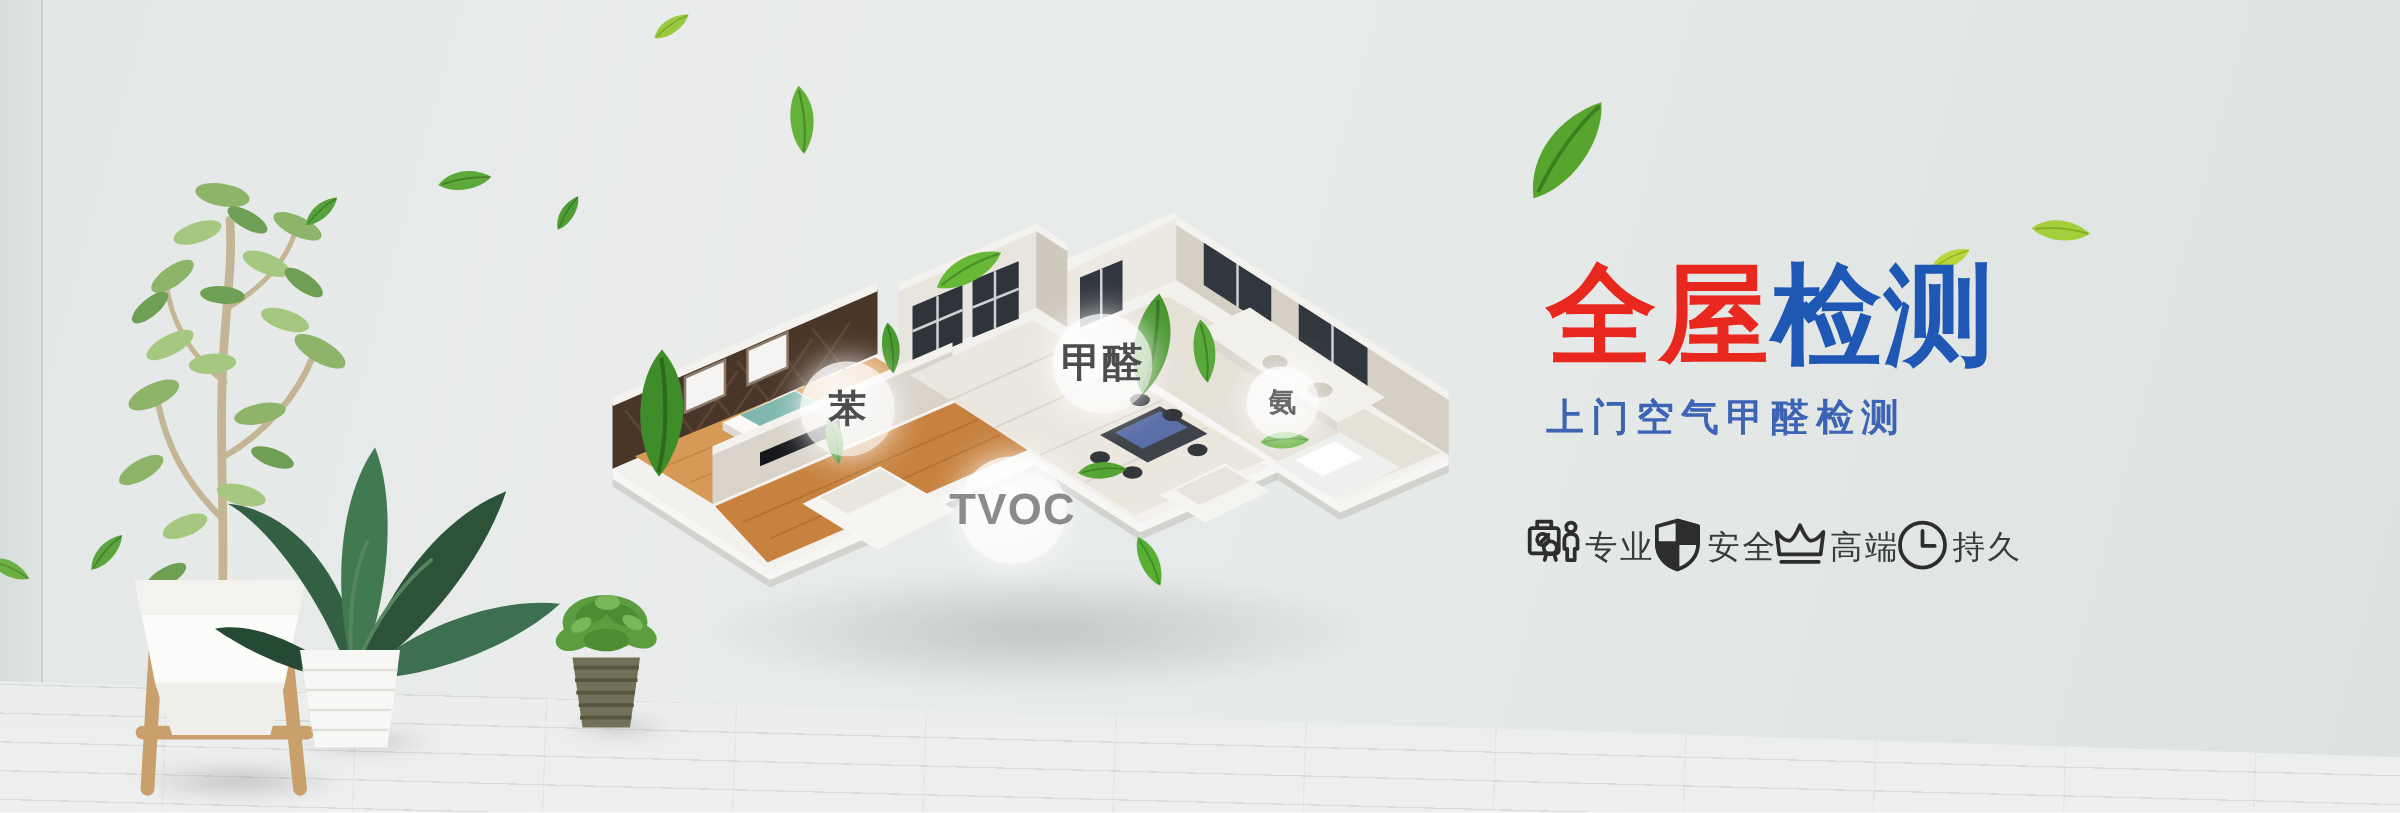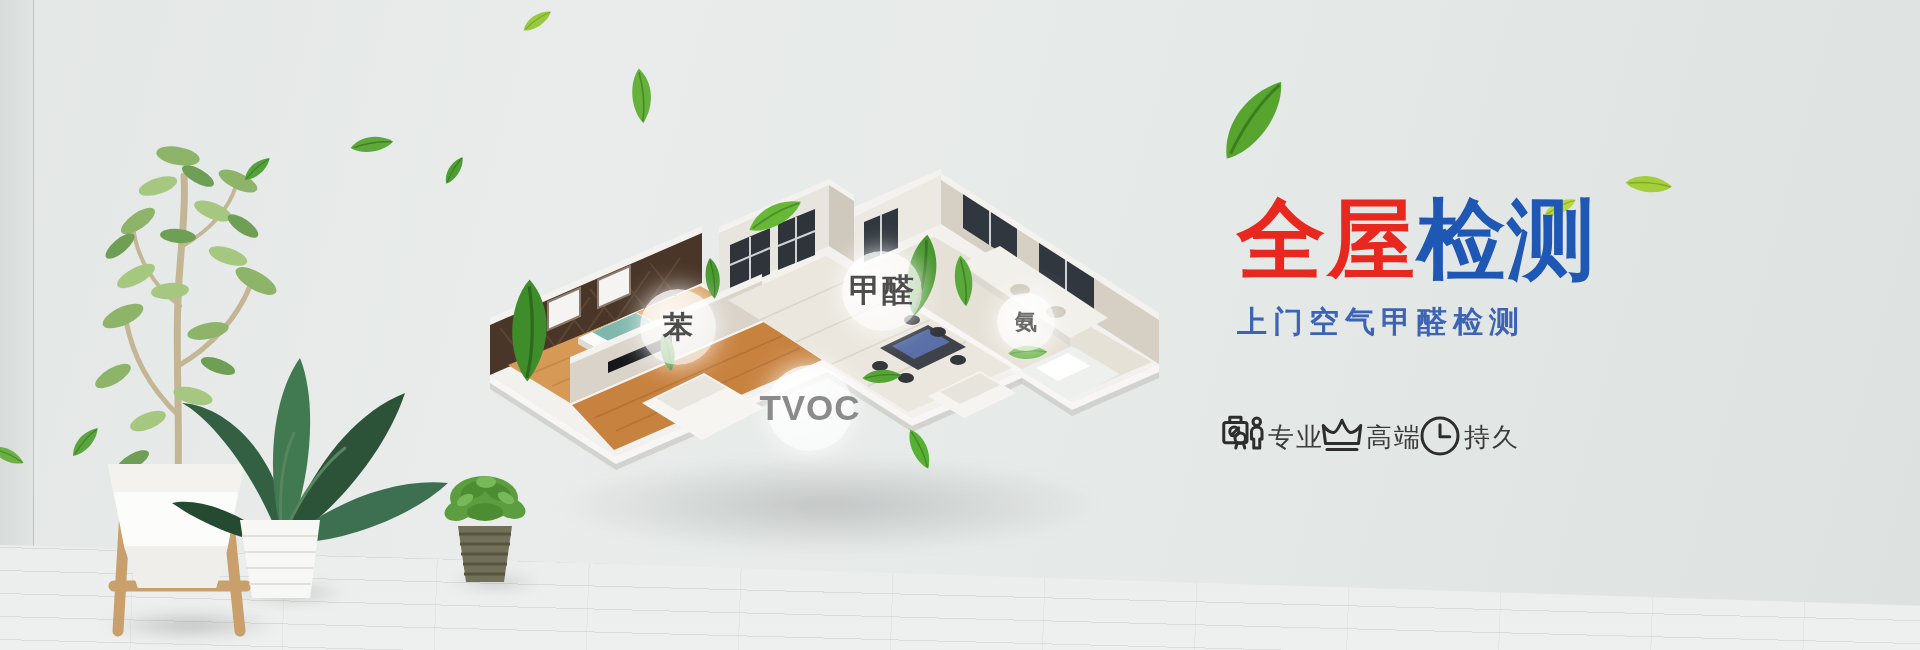--- a/index.html
+++ b/index.html
@@ -29,21 +29,21 @@
   .bubble { position:absolute; border-radius:50%;
     background:radial-gradient(circle at 38% 32%, rgba(255,255,255,0.92), rgba(255,255,255,0.66));
     box-shadow:0 0 26px rgba(255,255,255,0.85);
     display:flex; align-items:center; justify-content:center; font-weight:bold; }
   .bubble.b-ben   { left:640px;  top:289px; width:76px; height:76px; font-size:30px; color:#4d4d4d; }
   .bubble.b-jq    { left:842px;  top:251px; width:80px; height:80px; font-size:32px; color:#4d4d4d; letter-spacing:1px; }
   .bubble.b-an    { left:997px;  top:293px; width:58px; height:58px; font-size:22px; color:#6a6a6a; }
   .bubble.b-tvoc  { left:767px;  top:365px; width:86px; height:86px; font-size:35px; color:#8b8b8b; letter-spacing:1px; }
 
   
-  .headline { position:absolute; left:1237px; top:196px; }
+  .headline { position:absolute; left:1237px; top:208px; }
   .headline h1 { font-size:88px; line-height:1.0; font-weight:bold; letter-spacing:2px; white-space:nowrap; }
   .t-red  { color:#e8281f; }
   .t-blue { color:#1f57b5; }
   .subtitle { margin-top:18px; font-size:30px; font-weight:bold; letter-spacing:6px; color:#3c63b4; white-space:nowrap; }
 
   
   .features { position:absolute; left:1220px; top:412px; display:flex; }
   .feature { width:98px; display:flex; flex-direction:row; align-items:flex-start; }
   .feature .ic { width:48px; height:48px; }
   .feature .ic svg { width:48px; height:48px; display:block; }
@@ -415,20 +415,30 @@
           <path d="M15,31 L25,21"></path>
           <circle cx="27" cy="35" r="7" fill="#e9ece b" fill-opacity="0"></circle>
           <path d="M23,41 L21,48 M31,41 L33,48"></path>
           <circle cx="49" cy="13" r="5"></circle>
           <path d="M42,26 a7,6 0 0 1 14,0 l0,10 l-3,0 l0,12 l-8,0 l0,-12 l-3,0 Z"></path>
         </svg>
       </span>
       <span class="lb">专业</span>
     </div>
 
+    <div class="feature">
+      <span class="ic">
+        <svg viewBox="0 0 64 64" fill="none" stroke="#2d2d2d" stroke-width="4" stroke-linejoin="round">
+          <path d="M32,6 L54,12 L54,30 C54,44 45,54 32,58 C19,54 10,44 10,30 L10,12 Z"></path>
+          <path d="M32,6 L54,12 L54,30 L32,30 Z" fill="#2d2d2d"></path>
+          <path d="M10,30 L32,30 L32,58 C19,54 10,44 10,30 Z" fill="#2d2d2d"></path>
+        </svg>
+      </span>
+      <span class="lb">安全</span>
+    </div>
 
 
     <div class="feature">
       <span class="ic">
         <svg viewBox="0 0 64 64" fill="none" stroke="#2d2d2d" stroke-width="4" stroke-linejoin="round" stroke-linecap="round">
           <path d="M10,42 L7,18 C13,26 18,28 22,27 C26,25 29,18 32,11 C35,18 38,25 42,27 C46,28 51,26 57,18 L54,42 Z"></path>
           <path d="M12,50 L52,50"></path>
         </svg>
       </span>
       <span class="lb">高端</span>

